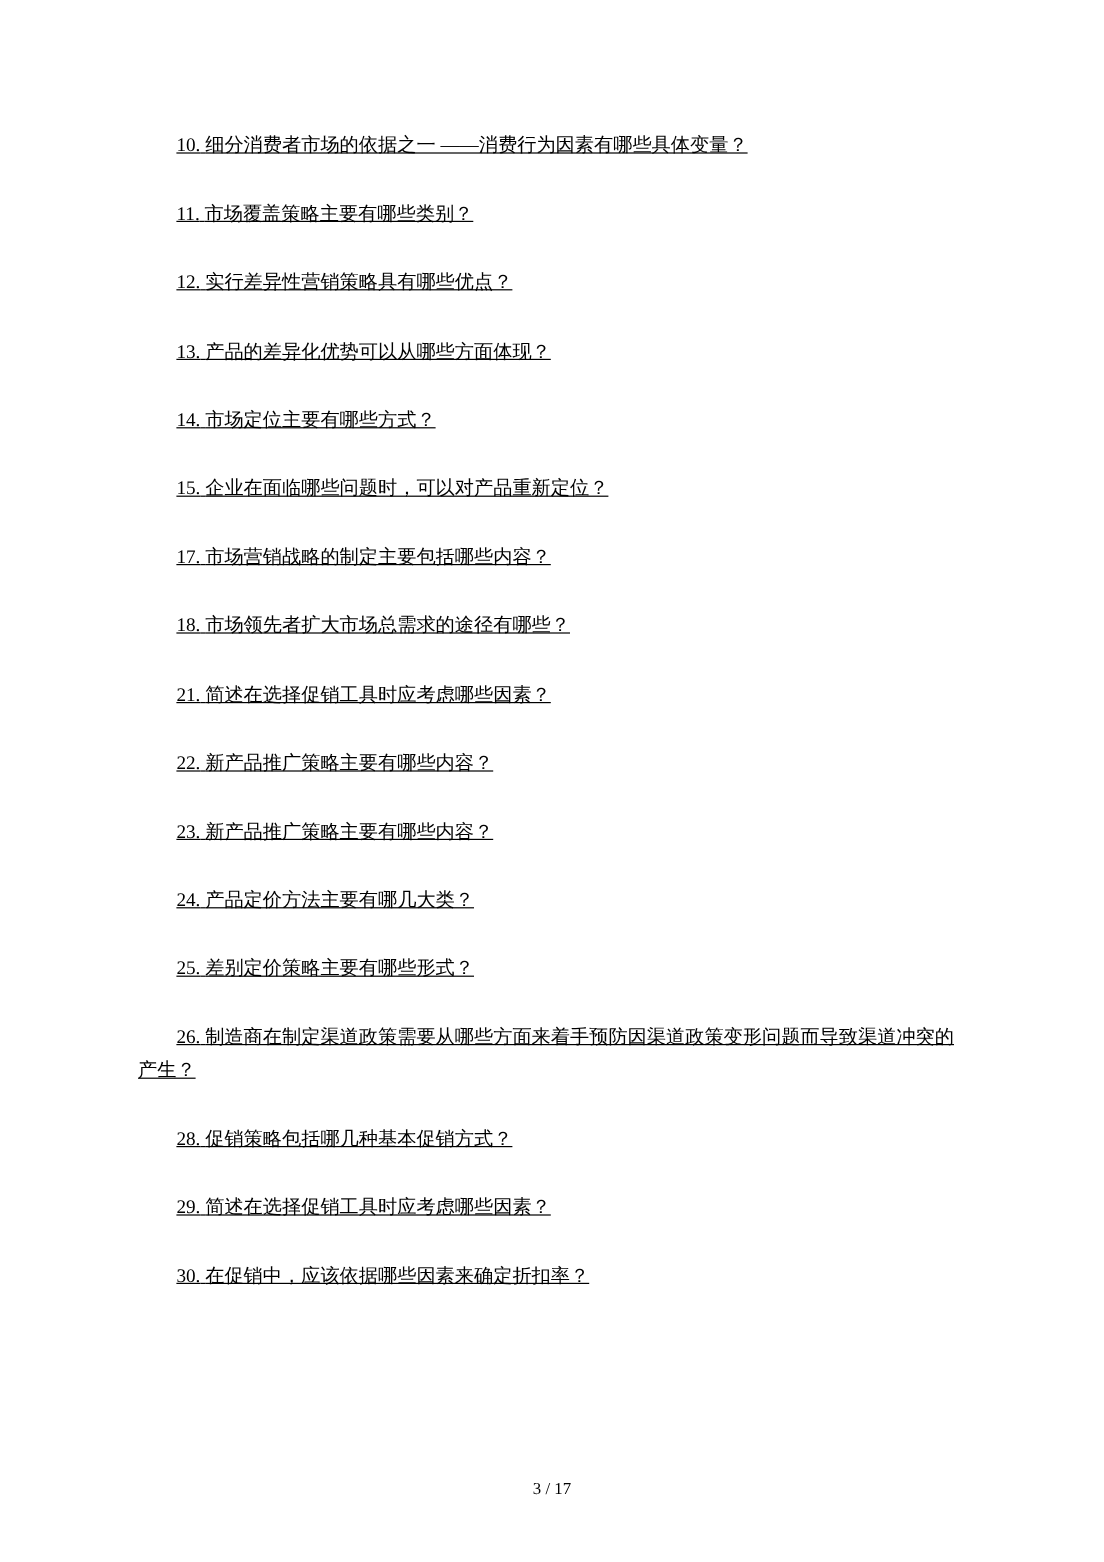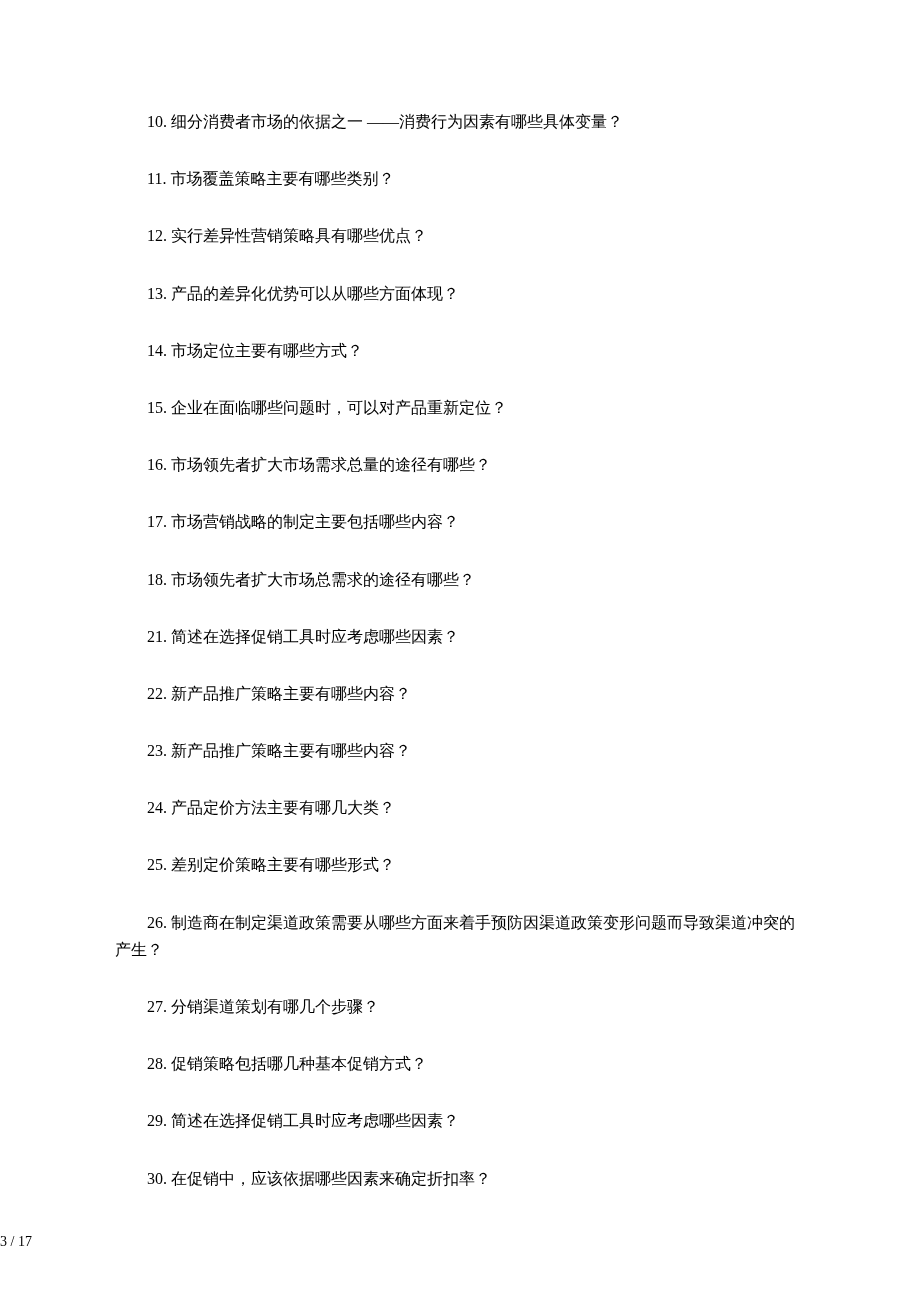--- a/index.html
+++ b/index.html
@@ -14,50 +14,49 @@
       font-family: "SimSun", "宋体", serif;
       font-size: 16px;
       color: #000000;
       padding: 108px 115px 60px 115px;
       position: relative;
     }
     .question {
       margin-bottom: 30px;
       line-height: 1.7;
       text-indent: 2em;
+      text-decoration: underline;
     }
     .footer {
       position: absolute;
       bottom: 52px;
       left: 0;
       width: 100%;
-      text-align: left;
+      text-align: center;
       font-size: 14px;
     }
   </style>
 </head>
 <body>
 
 <div id="question-list">
     <div class="question"><span>10.</span> <span>细分消费者市场的依据之一 ——消费行为因素有哪些具体变量？</span></div>
     <div class="question"><span>11.</span> <span>市场覆盖策略主要有哪些类别？</span></div>
     <div class="question"><span>12.</span> <span>实行差异性营销策略具有哪些优点？</span></div>
     <div class="question"><span>13.</span> <span>产品的差异化优势可以从哪些方面体现？</span></div>
     <div class="question"><span>14.</span> <span>市场定位主要有哪些方式？</span></div>
     <div class="question"><span>15.</span> <span>企业在面临哪些问题时，可以对产品重新定位？</span></div>
-    <div class="question"><span>16.</span> <span>市场领先者扩大市场需求总量的途径有哪些？</span></div>
     <div class="question"><span>17.</span> <span>市场营销战略的制定主要包括哪些内容？</span></div>
     <div class="question"><span>18.</span> <span>市场领先者扩大市场总需求的途径有哪些？</span></div>
     <div class="question"><span>21.</span> <span>简述在选择促销工具时应考虑哪些因素？</span></div>
     <div class="question"><span>22.</span> <span>新产品推广策略主要有哪些内容？</span></div>
     <div class="question"><span>23.</span> <span>新产品推广策略主要有哪些内容？</span></div>
     <div class="question"><span>24.</span> <span>产品定价方法主要有哪几大类？</span></div>
     <div class="question"><span>25.</span> <span>差别定价策略主要有哪些形式？</span></div>
     <div class="question"><span>26.</span> <span>制造商在制定渠道政策需要从哪些方面来着手预防因渠道政策变形问题而导致渠道冲突的产生？</span></div>
-    <div class="question"><span>27.</span> <span>分销渠道策划有哪几个步骤？</span></div>
     <div class="question"><span>28.</span> <span>促销策略包括哪几种基本促销方式？</span></div>
     <div class="question"><span>29.</span> <span>简述在选择促销工具时应考虑哪些因素？</span></div>
     <div class="question"><span>30.</span> <span>在促销中，应该依据哪些因素来确定折扣率？</span></div>
   </div>
 
 <div class="footer">
   <span>3</span><span> / </span><span>17</span>
 </div>
 
 </body></html>

